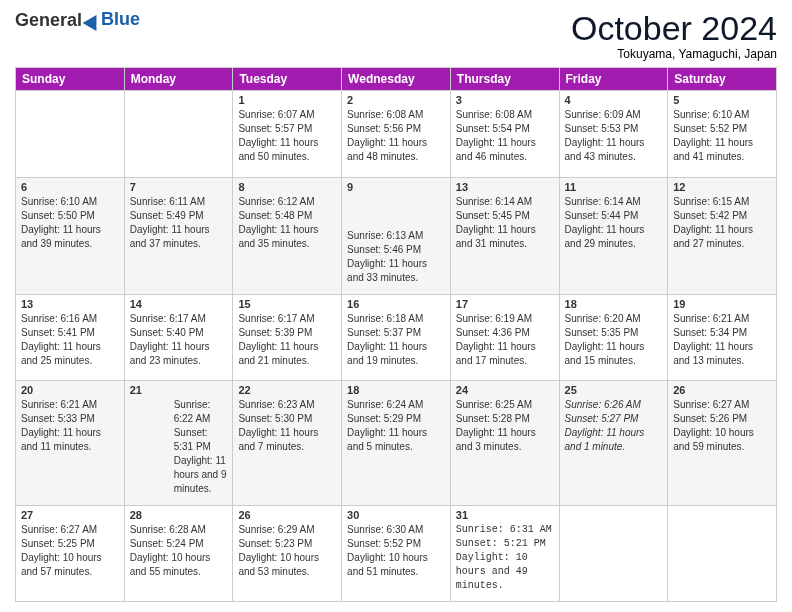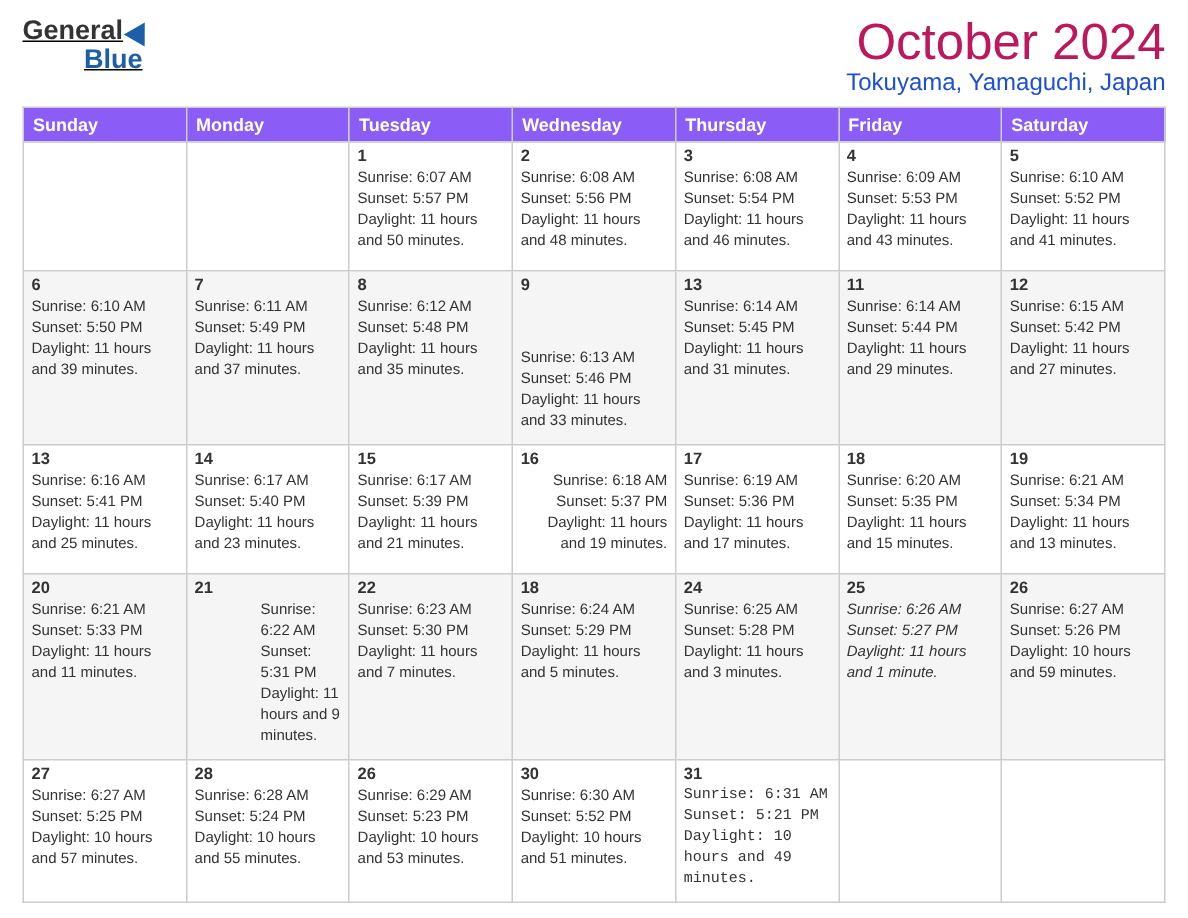--- a/index.html
+++ b/index.html
@@ -18,23 +18,22 @@
       flex-direction: column;
     }
     .header {
       display: flex;
       justify-content: space-between;
       align-items: flex-start;
       margin-bottom: 6px;
     }
     .logo {
       display: flex;
-      flex-direction: column;
-      align-items: flex-start;
-      text-decoration: underline;
+      flex-direction: row;
+      align-items: center;
     }
     .logo-text {
       display: flex;
       align-items: center;
       font-size: 18px;
       font-weight: bold;
       color: #333;
     }
     .logo-general { color: #333; font-weight: bold; }
     .logo-blue { color: #1a5fa8; font-weight: bold; }
@@ -47,26 +46,26 @@
       margin-left: 3px;
       transform: rotate(30deg);
       display: inline-block;
     }
     .title-section {
       text-align: right;
     }
     .month-title {
       font-size: 34px;
       font-weight: normal;
-      color: #be185d;
+      color: #0f172a;
       line-height: 1.1;
     }
     .location {
-      font-size: 16px;
-      color: #1d4ed8;
+      font-size: 12px;
+      color: #000000;
     }
     .calendar {
       flex: 1;
       border: 1px solid #ccc;
       border-collapse: collapse;
       width: 100%;
       table-layout: fixed;
     }
     .calendar th {
       background-color: #2e75b6;
@@ -94,33 +93,33 @@
       line-height: 1.4;
       font-size: 10px;
       color: #333;
     }
     .empty-cell {
       background: #f9f9f9;
     }
     tr:nth-child(odd) td { background-color: #fff; }
     tr:nth-child(even) td { background-color: #f5f5f5; }
     
-    tr:first-child th { background-color: #8b5cf6; }
+    tr:first-child th { background-color: #a21caf; }
   </style>
 </head>
 <body>
 
 <div class="page">
   <div class="header">
     <div class="logo">
       <div class="logo-text">
         <span class="logo-general">General</span>
         <span class="logo-icon"></span>
       </div>
-      <div style="margin-top:-2px;margin-left:41px;">
+      <div style="margin-top:-2px;">
         <span class="logo-blue" style="font-size:18px;font-weight:bold;color:#1a5fa8;">Blue</span>
       </div>
     </div>
     <div class="title-section">
       <div class="month-title">October 2024</div>
       <div class="location">Tokuyama, Yamaguchi, Japan</div>
     </div>
   </div>
 
   <table class="calendar">
@@ -228,28 +227,28 @@
 Daylight: 11 hours and 23 minutes.</div>
           </td>
           <td>
             <span class="day-num">15</span>
             <div class="day-info" style="white-space: pre-line;">Sunrise: 6:17 AM
 Sunset: 5:39 PM
 Daylight: 11 hours and 21 minutes.</div>
           </td>
           <td>
             <span class="day-num">16</span>
-            <div class="day-info" style="white-space: pre-line; text-align: right;">Sunrise: 6:18 AM
+            <div class="day-info" style="white-space: pre-line;">Sunrise: 6:18 AM
 Sunset: 5:37 PM
 Daylight: 11 hours and 19 minutes.</div>
           </td>
           <td>
             <span class="day-num">17</span>
             <div class="day-info" style="white-space: pre-line;">Sunrise: 6:19 AM
-Sunset: 5:36 PM
+Sunset: 4:36 PM
 Daylight: 11 hours and 17 minutes.</div>
           </td>
           <td>
             <span class="day-num">18</span>
             <div class="day-info" style="white-space: pre-line;">Sunrise: 6:20 AM
 Sunset: 5:35 PM
 Daylight: 11 hours and 15 minutes.</div>
           </td>
           <td>
             <span class="day-num">19</span>

